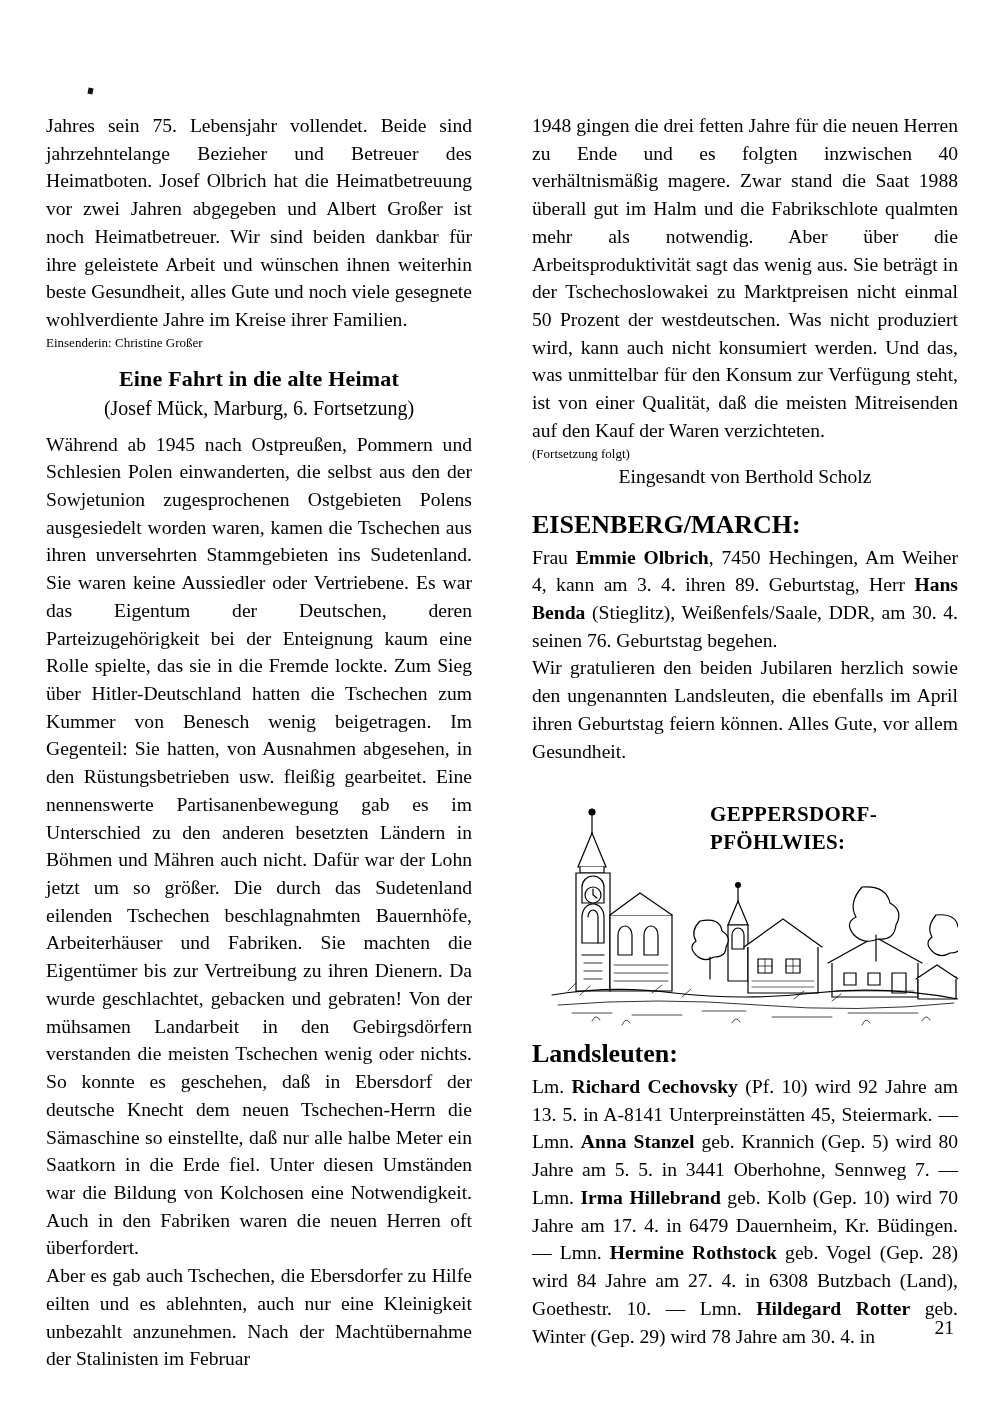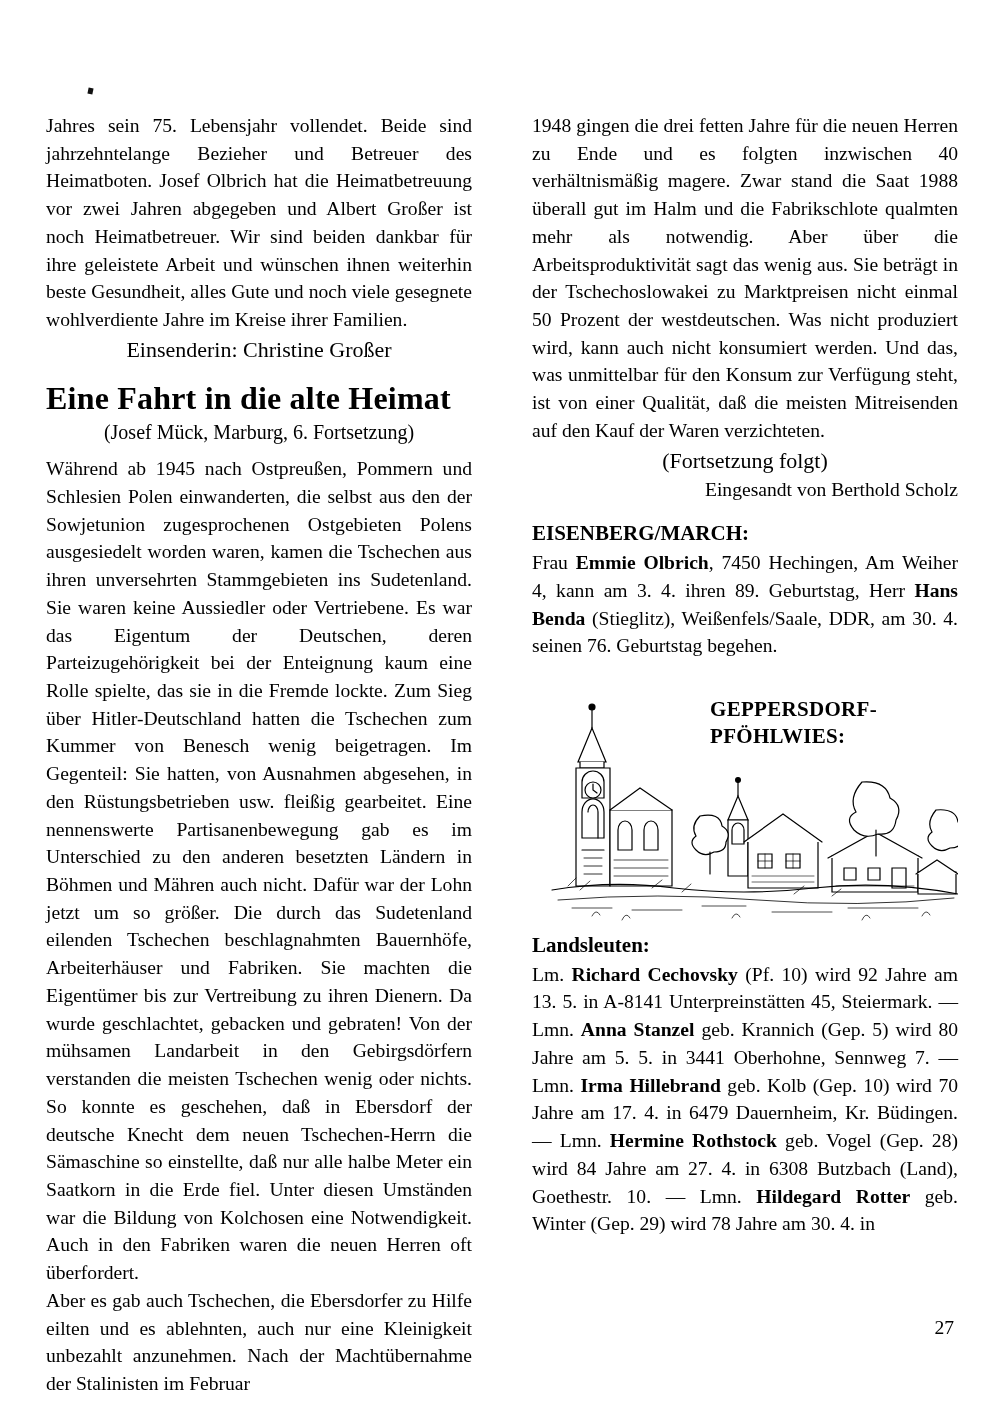--- a/index.html
+++ b/index.html
@@ -43,43 +43,44 @@
     font-family: Liberation Serif, serif;
   }
   p {
     margin: 0;
     font-size: 19.6px;
     line-height: 1.415;
     text-align: justify;
     text-justify: inter-word;
     hyphens: manual;
   }
-  p.nojust { text-align: right; }
+  p.nojust { text-align: center; }
   .sig {
+    text-align: left;
+    font-size: 13px;
+    line-height: 1.415;
+  }
+  h2.article-title {
+    font-size: 22px;
+    font-weight: bold;
     text-align: center;
-    font-size: 22px;
-    line-height: 1.415;
-  }
-  h2.article-title {
-    font-size: 32px;
-    font-weight: bold;
     margin: 14px 0 2px 0;
     line-height: 1.2;
     letter-spacing: 0.2px;
   }
   .byline {
     text-align: center;
     font-size: 20px;
     margin-bottom: 10px;
     line-height: 1.3;
   }
   .spacer-md { height: 16px; }
   .spacer-lg { height: 26px; }
   .section-head {
-    font-size: 21px;
+    font-size: 26px;
     font-weight: bold;
     line-height: 1.415;
   }
   .center-head {
     font-size: 21px;
     font-weight: bold;
     text-align: left;
     line-height: 1.3;
     letter-spacing: 0.3px;
   }
@@ -120,20 +121,21 @@
     </div>
 
     <div class="col">
       <p>1948 gingen die drei fetten Jahre für die neuen Herren zu Ende und es folgten inzwischen 40 verhältnismäßig magere. Zwar stand die Saat 1988 überall gut im Halm und die Fabrikschlote qualmten mehr als notwendig. Aber über die Arbeitsproduktivität sagt das wenig aus. Sie beträgt in der Tschechoslowakei zu Marktpreisen nicht einmal 50 Prozent der westdeutschen. Was nicht produziert wird, kann auch nicht konsumiert werden. Und das, was unmittelbar für den Konsum zur Verfügung steht, ist von einer Qualität, daß die meisten Mitreisenden auf den Kauf der Waren verzichteten.</p>
       <div class="sig">(Fortsetzung folgt)</div>
       <p class="nojust">Eingesandt von Berthold Scholz</p>
 
       <div class="spacer-md"></div>
       <div class="section-head">EISENBERG/MARCH:</div>
       <p>Frau <b>Emmie Olbrich</b>, 7450 Hechingen, Am Weiher 4, kann am 3. 4. ihren 89. Geburtstag, Herr <b>Hans Benda</b> (Stieglitz), Weißenfels/Saale, DDR, am 30. 4. seinen 76. Geburtstag begehen.</p>
+      <p>Wir gratulieren den beiden Jubilaren herzlich sowie den ungenannten Landsleuten, die ebenfalls im April ihren Geburtstag feiern können. Alles Gute, vor allem Gesundheit.</p>
 
       <div class="spacer-lg"></div>
 
       <div class="illus">
         <div style="position:absolute;left:178px;top:6px;width:248px;">
           <div class="center-head">GEPPERSDORF-PFÖHLWIES:</div>
         </div>
         <svg width="426" height="235" viewBox="0 0 426 235">
           <g stroke="#000" stroke-width="1.2" fill="none" stroke-linecap="round">
 
@@ -194,14 +196,14 @@
             <path d="M60 226 q4 -8 8 -1 M90 230 q4 -9 8 -2 M200 228 q4 -8 8 -1 M330 230 q4 -9 8 -2 M390 226 q4 -8 8 -1" stroke-width="0.7"></path>
           </g>
         </svg>
       </div>
 
       <div class="section-head">Landsleuten:</div>
       <p>Lm. <b>Richard Cechovsky</b> (Pf. 10) wird 92 Jahre am 13. 5. in A-8141 Unterpreinstätten 45, Steiermark. — Lmn. <b>Anna Stanzel</b> geb. Krannich (Gep. 5) wird 80 Jahre am 5. 5. in 3441 Oberhohne, Sennweg 7. — Lmn. <b>Irma Hillebrand</b> geb. Kolb (Gep. 10) wird 70 Jahre am 17. 4. in 6479 Dauernheim, Kr. Büdingen. — Lmn. <b>Hermine Rothstock</b> geb. Vogel (Gep. 28) wird 84 Jahre am 27. 4. in 6308 Butzbach (Land), Goethestr. 10. — Lmn. <b>Hildegard Rotter</b> geb. Winter (Gep. 29) wird 78 Jahre am 30. 4. in</p>
     </div>
   </div>
 
-  <div class="pageno">27</div>
+  <div class="pageno">21</div>
 </div>
 
 </body></html>

